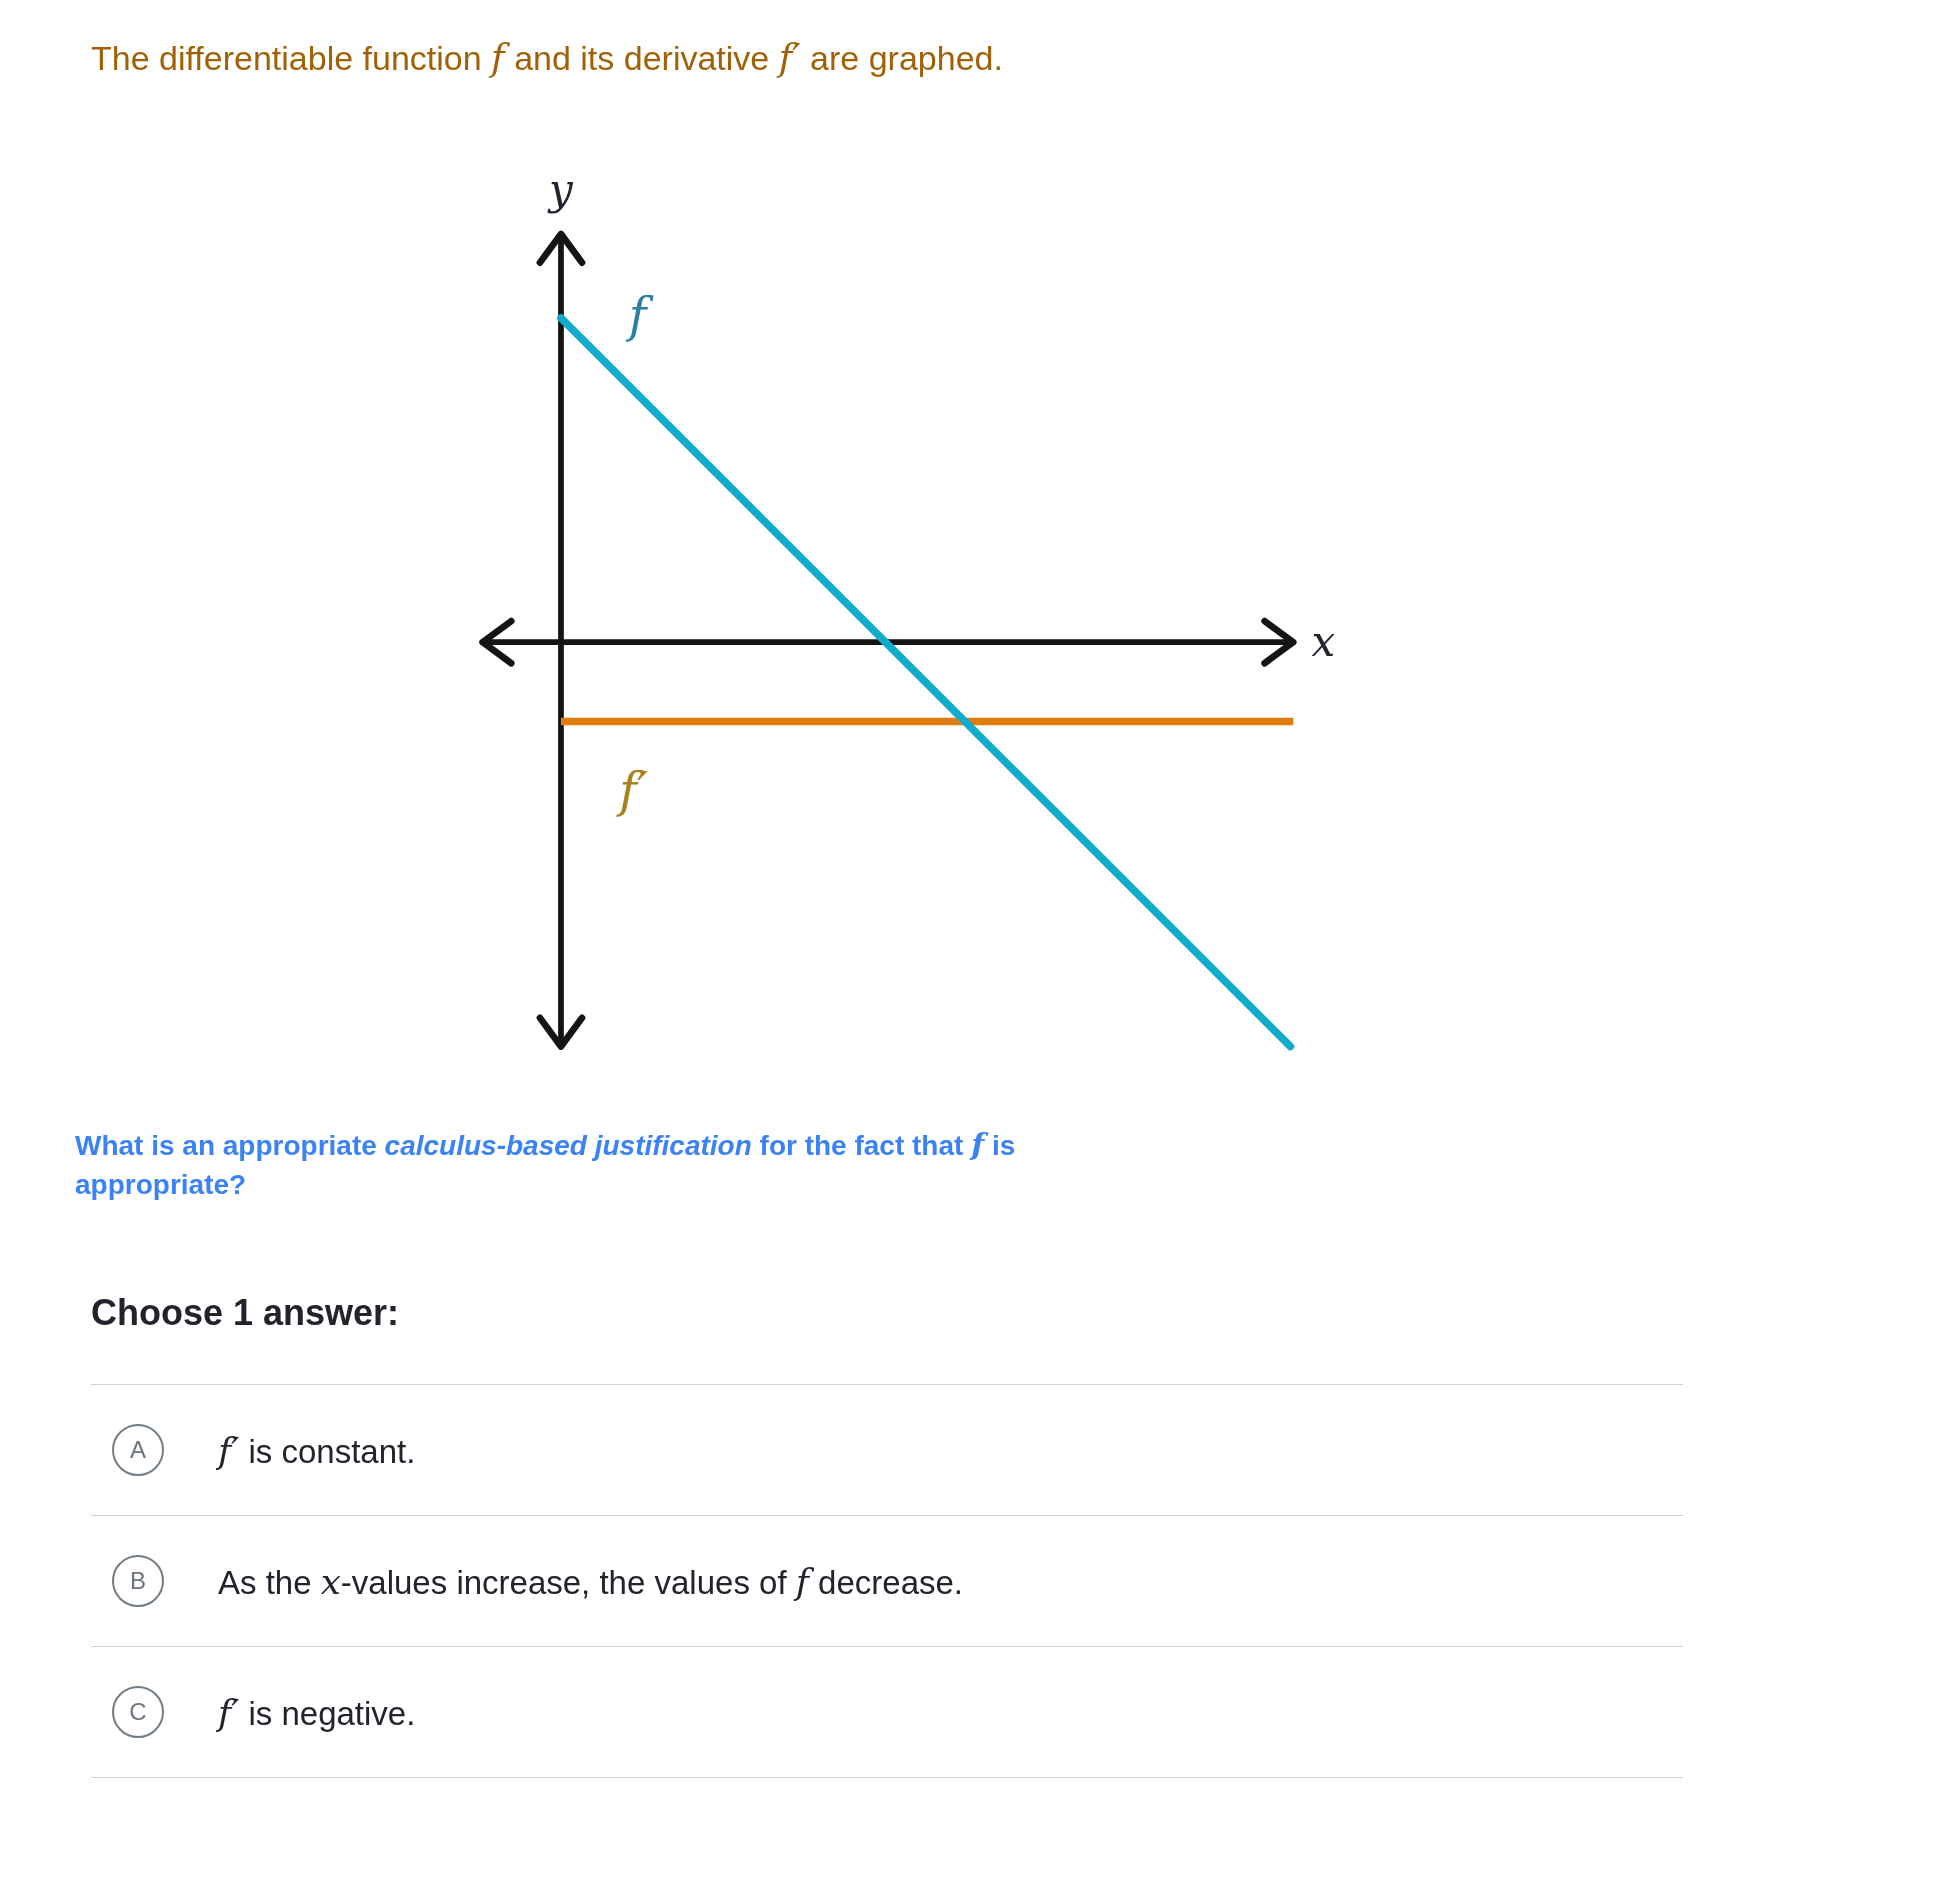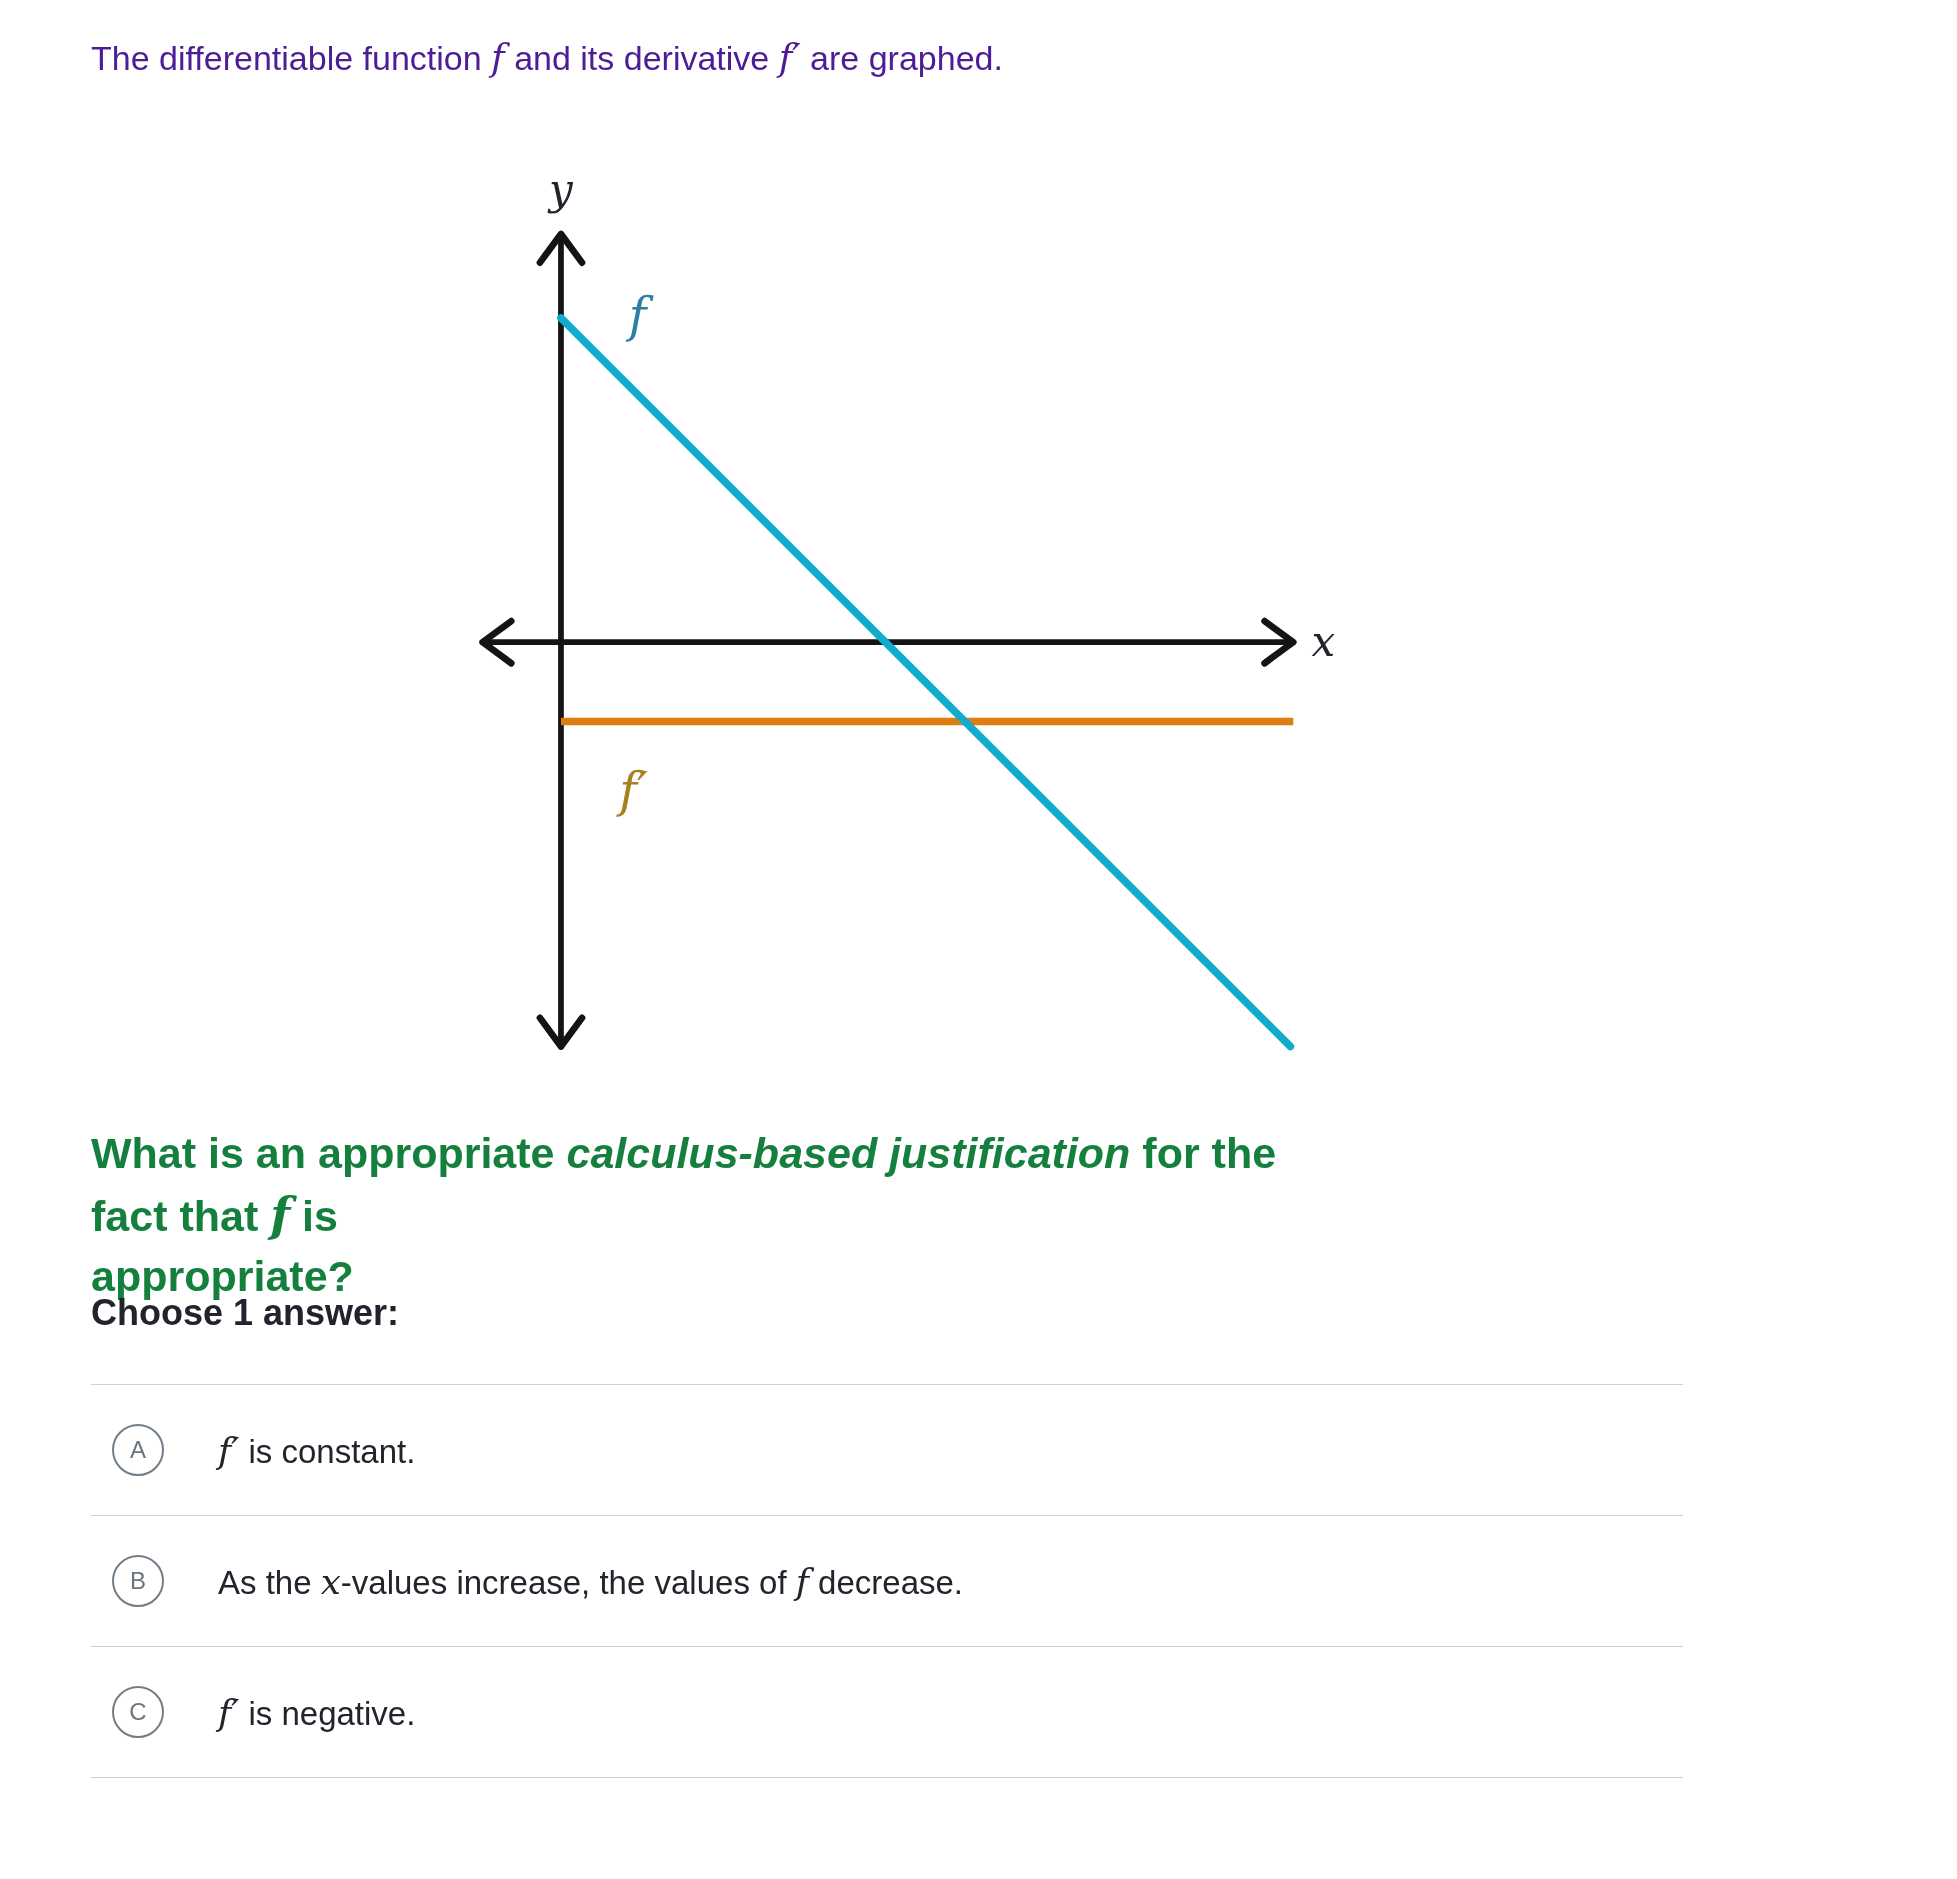--- a/index.html
+++ b/index.html
@@ -1,30 +1,30 @@
 <!DOCTYPE html>
 <html><head>
 <meta charset="utf-8">
 <style>
   html,body{margin:0;padding:0;background:#ffffff;}
   #page{position:relative;width:1958px;height:1879px;background:#ffffff;overflow:hidden;
         font-family:"Liberation Sans",sans-serif;color:#21242c;}
 
   
-  .title{position:absolute;left:91px;top:34px;font-size:34px;line-height:1.3;color:#4c1d95;}
+  .title{position:absolute;left:91px;top:34px;font-size:34px;line-height:1.3;color:#a16207;}
   .math{font-family:"DejaVu Serif",serif;font-style:italic;font-size:1.08em;}
 
   
   #graph{position:absolute;left:430px;top:143px;}
   .axis-label{font-family:"DejaVu Serif",serif;font-style:italic;font-size:44px;fill:#21242c;}
   .curve-label{font-family:"DejaVu Serif",serif;font-style:italic;font-size:50px;}
 
   
-  .question{position:absolute;left:91px;top:1124px;width:1262px;
-            font-size:43px;font-weight:bold;line-height:1.38;color:#15803d;}
+  .question{position:absolute;left:75px;top:1124px;width:1262px;
+            font-size:28px;font-weight:bold;line-height:1.38;color:#3b82f6;}
   .question .emph{font-style:italic;}
   .question .math{font-weight:bold;}
 
   .choose{position:absolute;left:91px;top:1292px;font-size:36px;font-weight:bold;color:#21242c;}
 
   
   #answers{position:absolute;left:91px;top:1384px;width:1592px;border-bottom:1.9px solid #cfd1d2;}
   .row{height:130px;border-top:1.9px solid #cfd1d2;display:flex;align-items:center;cursor:pointer;}
   .radio{width:48px;height:48px;border:2.9px solid #717d87;border-radius:50%;
          margin-left:21px;flex:0 0 auto;display:flex;align-items:center;justify-content:center;

